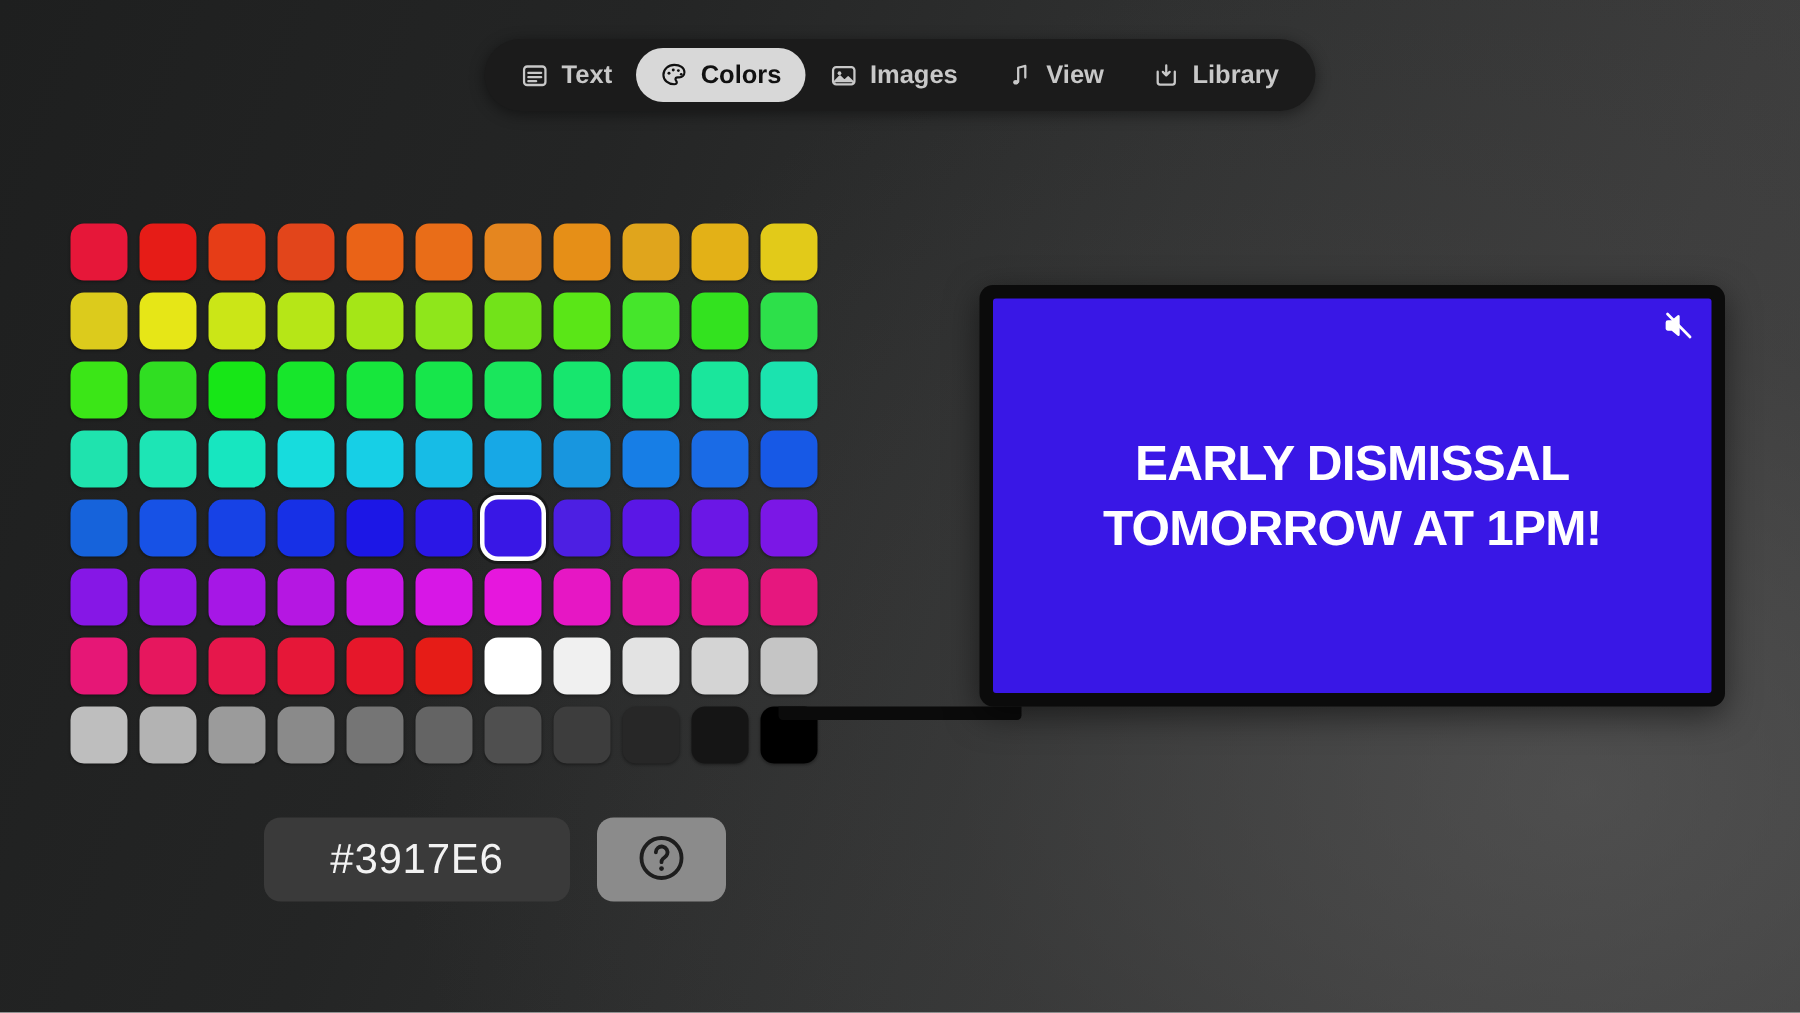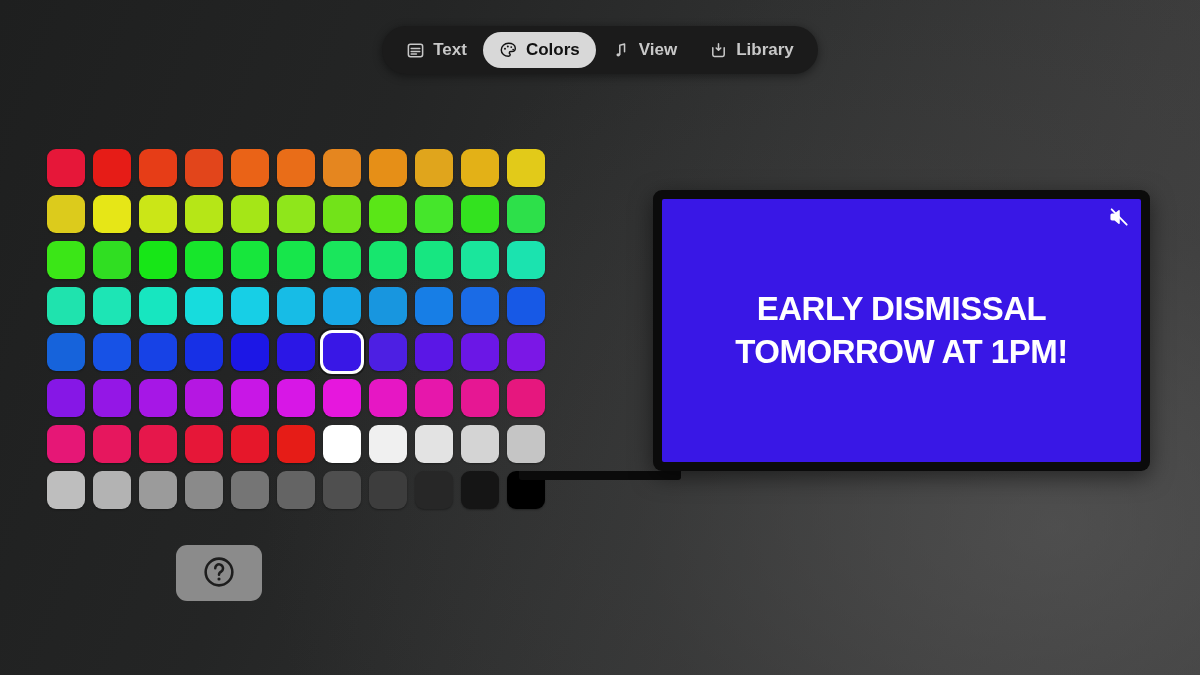--- a/index.html
+++ b/index.html
@@ -168,20 +168,30 @@
           <path d="M10 2.4c-4.2 0-7.6 3.1-7.6 7 0 3.9 3.4 6.6 7.6 6.6 1.1 0 1.8-.6 1.8-1.4 0-.5-.25-.8-.5-1.1-.25-.3-.45-.6-.45-1 0-.8.65-1.4 1.5-1.4h1.1c2.1 0 3.7-1.5 3.7-3.5 0-3.2-3-5.2-7.15-5.2z"></path>
           <circle cx="6.3" cy="8.2" r="1.05" fill="currentColor" stroke="none"></circle>
           <circle cx="9.3" cy="5.9" r="1.05" fill="currentColor" stroke="none"></circle>
           <circle cx="12.9" cy="6.4" r="1.0" fill="currentColor" stroke="none"></circle>
           <circle cx="14.9" cy="9.0" r="0.95" fill="currentColor" stroke="none"></circle>
         </svg>
       </span>
       <span>Colors</span>
     </button>
 
+    <button class="tab">
+      <span class="glyph">
+        <svg viewBox="0 0 20 20" width="19" height="19" fill="none" stroke="currentColor" stroke-width="1.6">
+          <rect x="2.5" y="4" width="15" height="12" rx="2.2"></rect>
+          <circle cx="7" cy="8.2" r="1.3" fill="currentColor" stroke="none"></circle>
+          <path d="M3.3 14.6l4-4.2 3.2 3.1 2.6-2.5 3.6 3.6" fill="currentColor" stroke="currentColor" stroke-width="1.5" stroke-linejoin="round"></path>
+        </svg>
+      </span>
+      <span>Images</span>
+    </button>
 
     <button class="tab">
       <span class="glyph">
         <svg viewBox="0 0 20 20" width="19" height="19" fill="none" stroke="currentColor" stroke-width="1.6">
           <path d="M8.2 14.2V4.4l5-1.3v8.2" stroke-linecap="round" stroke-linejoin="round"></path>
           <ellipse cx="6.6" cy="14.6" rx="1.9" ry="1.6" fill="currentColor" stroke="none"></ellipse>
         </svg>
       </span>
       <span>View</span>
     </button>
@@ -285,20 +295,21 @@
     <button class="swatch" style="background: rgb(117, 117, 117);"></button>
     <button class="swatch" style="background: rgb(100, 100, 100);"></button>
     <button class="swatch" style="background: rgb(79, 79, 79);"></button>
     <button class="swatch" style="background: rgb(61, 61, 61);"></button>
     <button class="swatch" style="background: rgb(39, 39, 39);"></button>
     <button class="swatch" style="background: rgb(21, 21, 21);"></button>
     <button class="swatch" style="background: rgb(0, 0, 0);"></button>
   </div>
 
 <div class="hex-row">
+  <div class="hex-field" id="hex-field">#3917E6</div>
   <button class="help-btn">
     <span>
       <svg viewBox="0 0 28 28" width="34" height="34" fill="none" stroke="#1d1d1d" stroke-width="2.1">
         <circle cx="14" cy="14" r="11"></circle>
         <path d="M10.9 10.9a3.2 3.2 0 116.2 1.1c-.35 1.25-1.6 1.75-2.35 2.45-.55.5-.75 1-.75 1.85" stroke-linecap="round"></path>
         <circle cx="14" cy="19.8" r="1.3" fill="#1d1d1d" stroke="none"></circle>
       </svg>
     </span>
   </button>
 </div>

